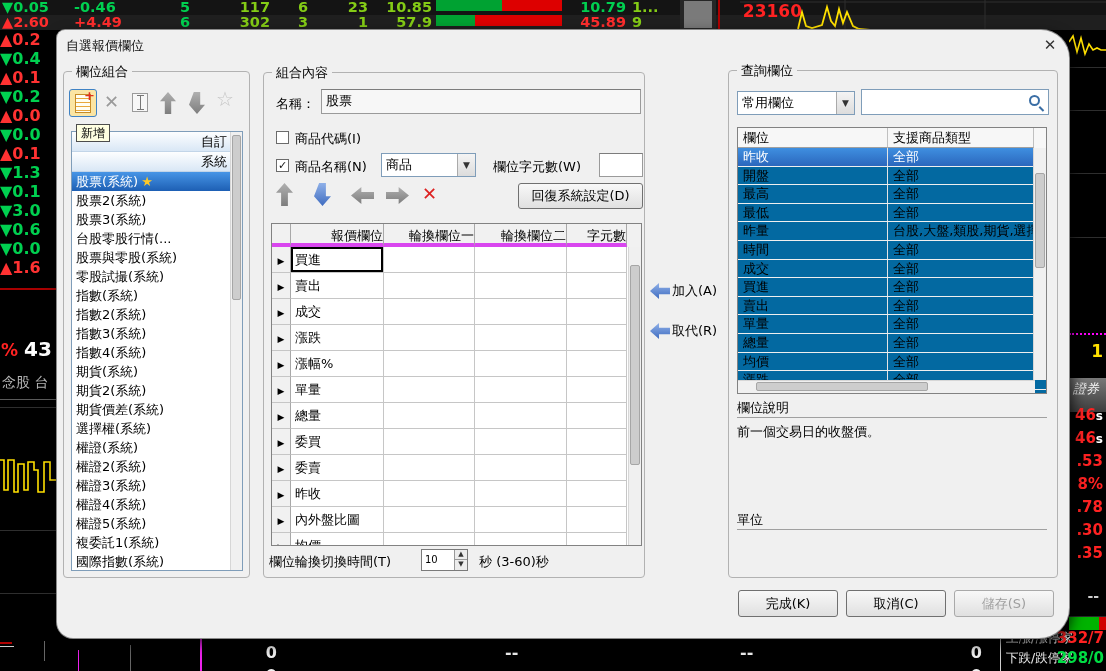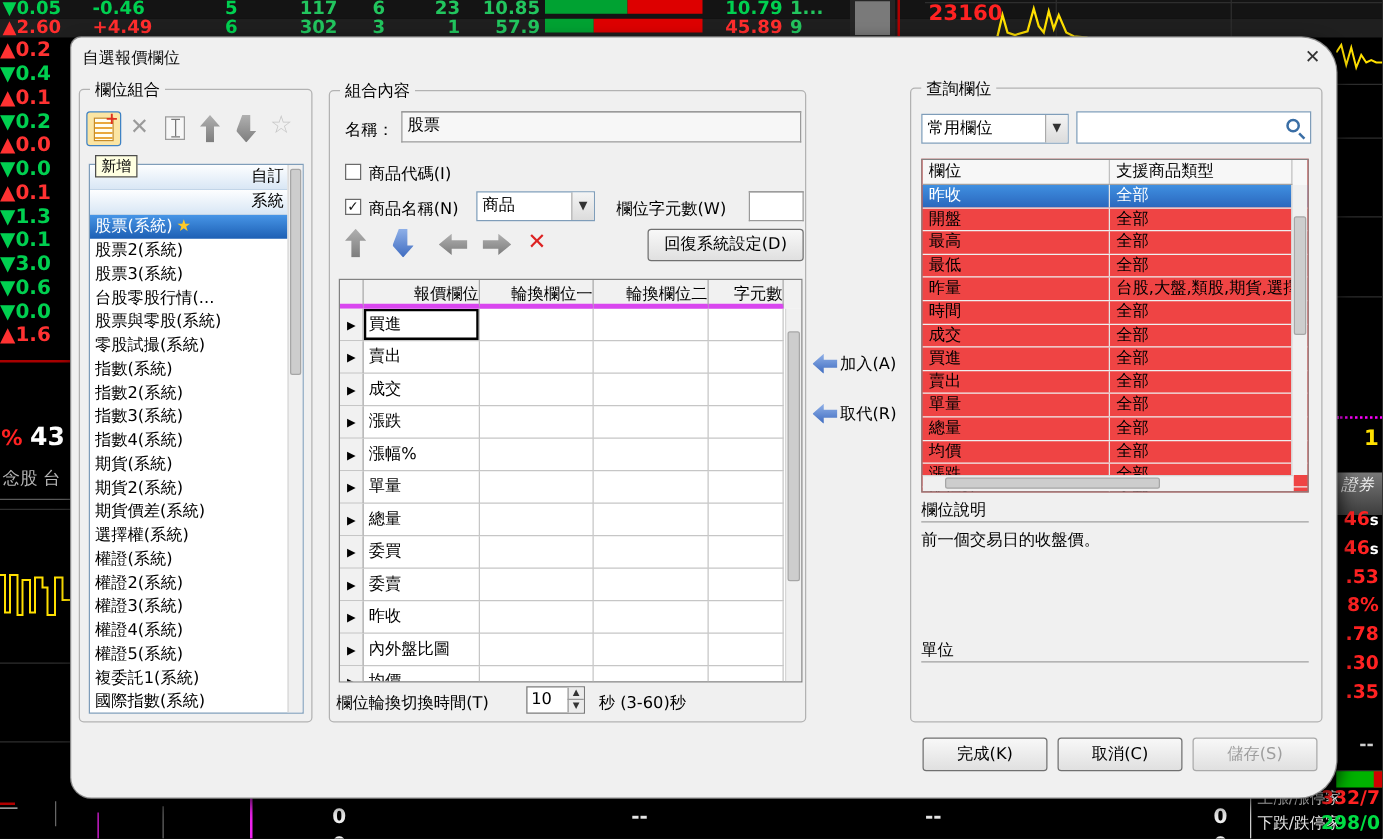--- a/index.html
+++ b/index.html
@@ -9,21 +9,21 @@
   
   .bg{position:absolute;inset:0;}
   .qr{position:absolute;left:0;width:1106px;height:15px;font-weight:bold;font-size:14.5px;line-height:15px;}
   .qr1{top:0;background:#141414;}
   .qr2{top:15px;background:#1f1f1f;}
   .qr span{position:absolute;top:0;}
   .q-c1{left:2px;width:64px}.q-c2{left:74px;width:66px}.q-c3{left:180px;width:18px}
   .q-c4{left:222px;width:48px;text-align:right}.q-c5{left:298px;width:18px}
   .q-c6{left:338px;width:30px;text-align:right}.q-c7{left:372px;width:60px;text-align:right}
   .q-c8{left:566px;width:60px;text-align:right}.q-c9{left:632px;width:36px}
-  .g{color:#00d050}.r{color:#ff2d2d}.w{color:#22c55e}
+  .g{color:#00d050}.r{color:#ff2d2d}.w{color:#84cc16}
   .q-bar{position:absolute;left:436px;top:2px;width:126px;height:11px;display:flex;}
   .q-bar i{display:block;height:100%;}
   .bar-g{background:#00a232;}
   .bar-r{background:#dd0000;}
   .top-scrollbar{left:680px;top:0;width:36px;height:29px;background:#262626;}
   .top-scroll-thumb{left:684px;top:1px;width:28px;height:27px;background:#7a7a7a;}
   .top-redline{left:718px;top:0;width:2px;height:29px;background:#b00000;}
   .total-vol{left:726px;top:1px;width:76px;text-align:right;color:#ff2222;font-weight:bold;font-size:17px;}
   .gridline-h{height:1px;background:#2e2e2e;}
   
@@ -102,35 +102,35 @@
   .mhead{display:flex;height:23px;line-height:23px;background:#f1f1f1;font-size:13px;}
   .mhead div{border-right:1px solid #a8a8a8;border-bottom:4px solid #d946ef;text-align:right;box-sizing:border-box;}
   .mrow{display:flex;height:26px;line-height:26px;font-size:13px;}
   .mc{border-right:1px solid #c6c6c6;border-bottom:1px solid #c6c6c6;box-sizing:border-box;padding-left:4px;white-space:nowrap;overflow:hidden;}
   .msel{width:19px;background:#f1f1f1;border-right:1px solid #a8a8a8;border-bottom:1px solid #c6c6c6;box-sizing:border-box;text-align:center;}
   .msel .tri{font-size:9px;color:#000;}
   .w1{width:93px}.w2{width:91px}.w3{width:92px}.w4{width:60px}
   .mhead .h0{width:19px;}
   .mrow.current .mc1{box-shadow:inset 0 0 0 2px #000;}
   
-  .qtable{position:absolute;background:#ef4444;border:1px solid #828282;overflow:hidden;box-sizing:border-box;}
+  .qtable{position:absolute;background:#0369a1;border:1px solid #828282;overflow:hidden;box-sizing:border-box;}
   .qhead{display:flex;height:20px;line-height:20px;background:#f7f7f7;font-size:13px;}
   .qhead div{border-right:1px solid #c0c0c0;border-bottom:1px solid #a0a0a0;padding-left:5px;box-sizing:border-box;}
   .qrow{display:flex;height:17.6px;line-height:17.6px;font-size:13px;}
   .qc1{width:150px;padding-left:5px;border-right:1px solid #e4e4e4;box-sizing:border-box;white-space:nowrap;overflow:hidden;}
   .qc2{width:146px;padding-left:5px;box-sizing:border-box;white-space:nowrap;overflow:hidden;}
   .qrow{border-bottom:1px solid #efefef;}
   .qrow.sel{background:linear-gradient(#3f8fe0,#2b67bd);color:#fff;}
   .hscroll{position:absolute;left:0;bottom:0;height:13px;background:#f0f0f0;border-top:1px solid #d6d6d6;box-sizing:border-box;}
   .hthumb{position:absolute;top:1px;height:9px;background:#cdcdcd;border:1px solid #a6a6a6;border-radius:2px;box-sizing:border-box;}
   .sepline{position:absolute;height:1px;background:#a0a0a0;}
   .lens{position:absolute;width:11px;height:11px;border:2px solid #3a6ea5;border-radius:50%;box-sizing:border-box;}
   .lens i{position:absolute;left:9px;top:9px;width:6px;height:2px;background:#3a6ea5;transform:rotate(45deg);transform-origin:0 0;display:block;}
   .spin{position:absolute;background:#fff;border:1px solid #7a7a7a;box-sizing:border-box;}
-  .spin .val{position:absolute;left:3px;top:0;line-height:20px;font-size:13px;}
+  .spin .val{position:absolute;left:3px;top:0;line-height:20px;font-size:10px;}
   .spin .sb{position:absolute;right:0;width:13px;height:10px;background:#ececec;border-left:1px solid #999;box-sizing:border-box;text-align:center;font-size:7px;line-height:9px;color:#333;}
   .sb.up{top:0;border-bottom:1px solid #999;}
   .sb.dn{bottom:0;}
   .transfer{position:absolute;display:flex;align-items:center;font-size:13px;cursor:pointer;}
   .transfer .arr{position:relative;margin-right:2px;}
   .desc-title{position:absolute;font-size:13px;color:#000;}
   .desc-text{position:absolute;font-size:13px;color:#000;}
 </style>
 </head>
 <body>

